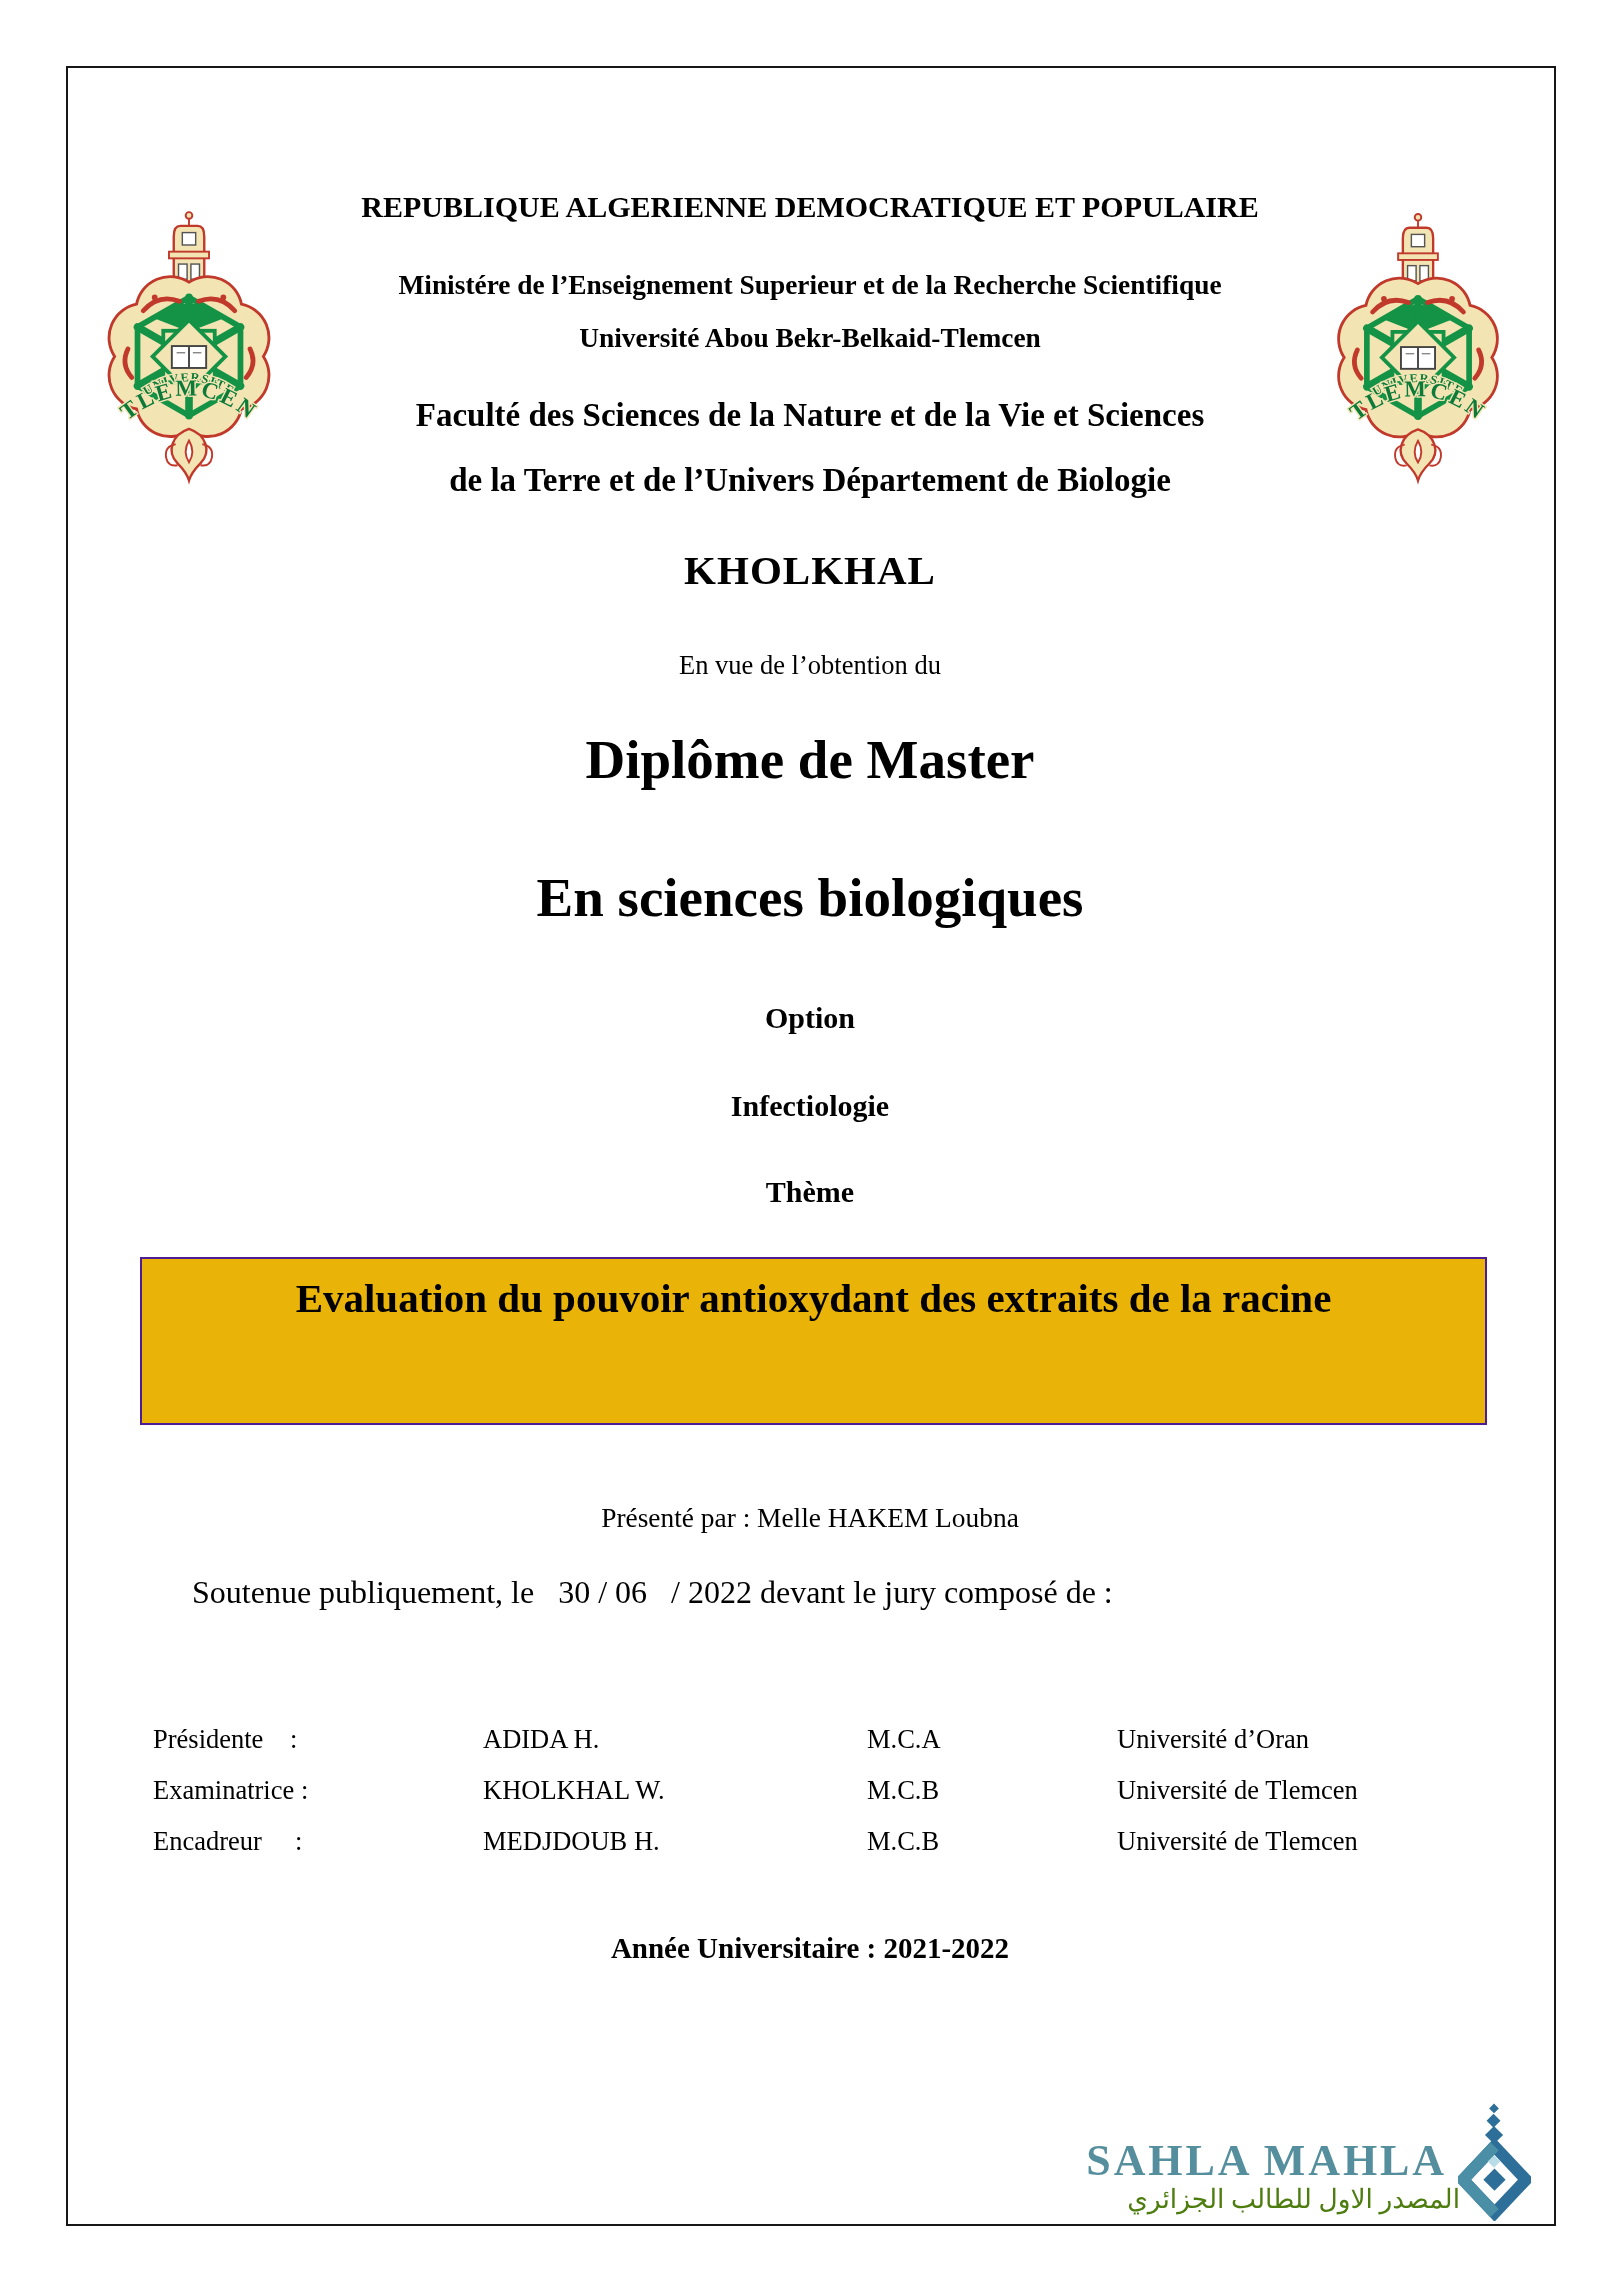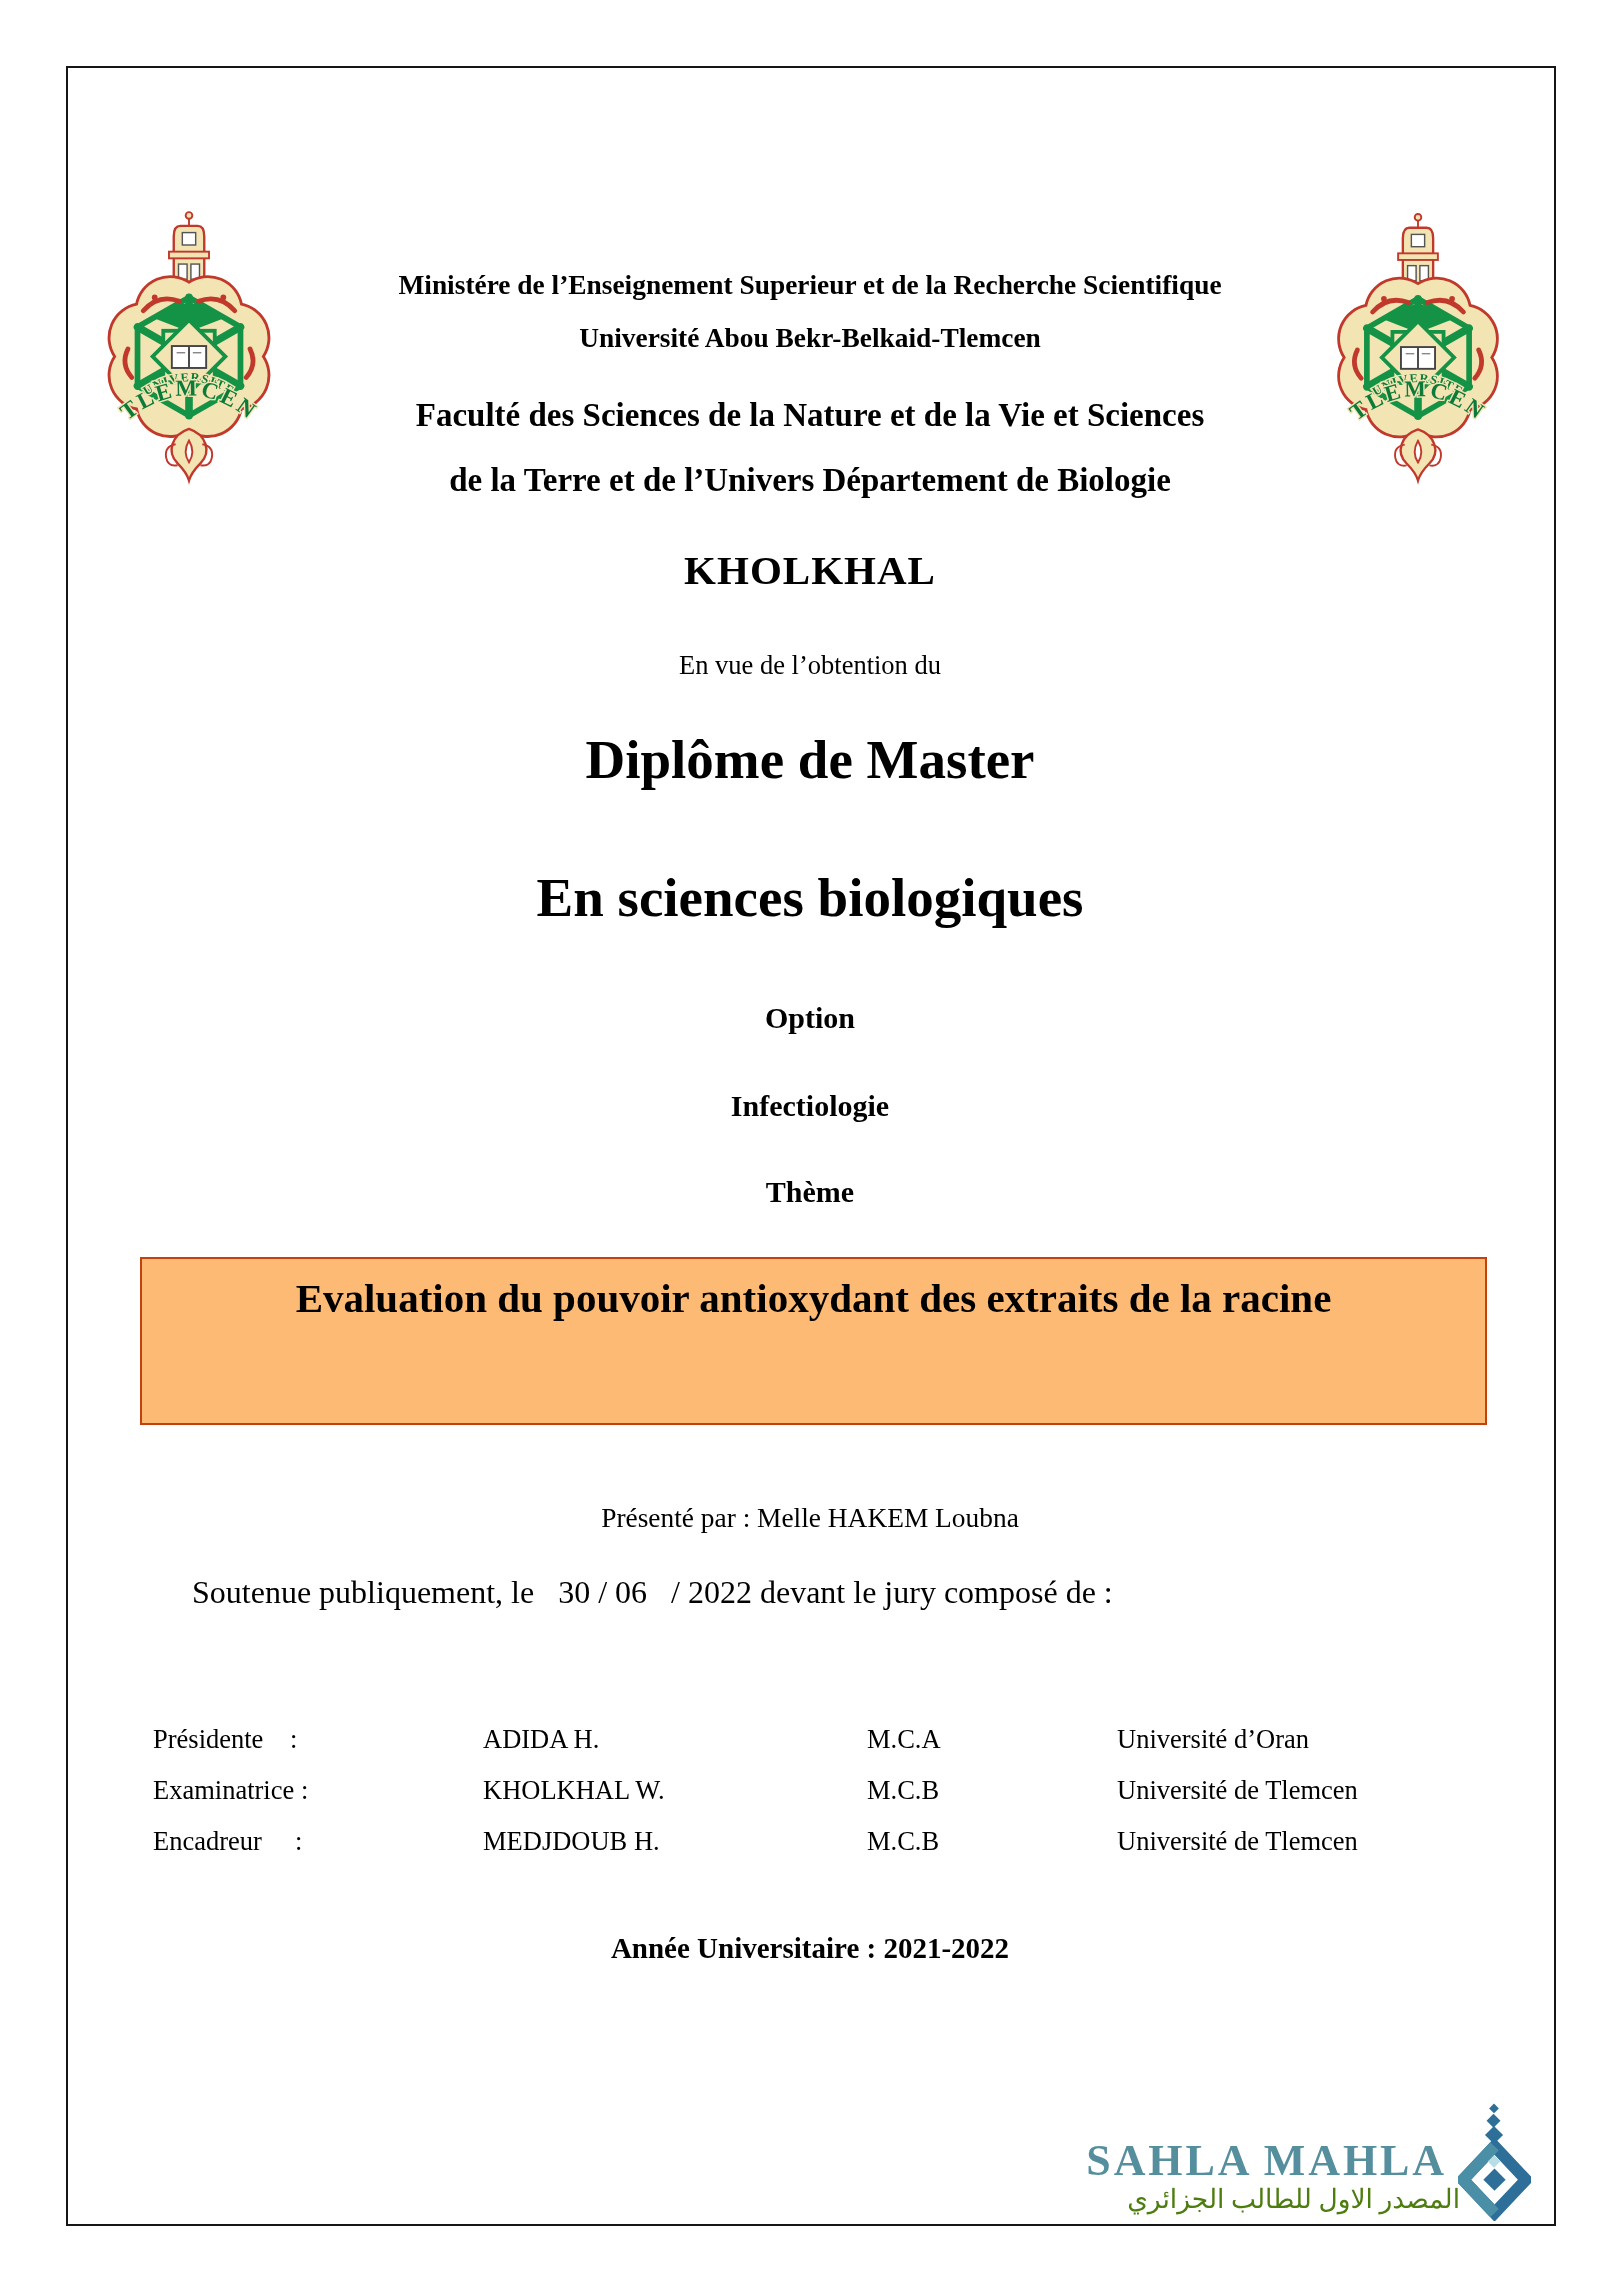--- a/index.html
+++ b/index.html
@@ -10,21 +10,21 @@
   .abs{position:absolute;}
   .c{left:66px;width:1488px;text-align:center;}
   .b{font-weight:bold;}
   .pre{white-space:pre;}
   .frame{
     left:66px;top:66px;width:1486px;height:2156px;
     border:2px solid #161616;
   }
   .titlebox{
     left:140px;top:1257px;width:1343px;height:164px;
-    border:2px solid #c2410c;background:#fdba74;
+    border:2px solid #4c1d95;background:#eab308;
   }
   .jury-row{left:0;width:1621px;height:41px;line-height:41px;font-size:26.5px;}
   .jury-row span{position:absolute;top:0;}
   .brand-name{
     left:1063px;top:2137px;width:384px;height:47px;line-height:47px;
     font-size:44px;font-weight:bold;letter-spacing:2.9px;text-align:right;color:#558f9e;
   }
   .brand-tagline{
     left:1063px;top:2182px;width:397px;height:35px;line-height:35px;
     font-size:26.5px;text-align:right;color:#4d7c0f;
@@ -144,20 +144,21 @@
       </defs>
       <text font-size="13" font-weight="bold" fill="#0c7a38" letter-spacing="1.5" stroke="#f3e4b3" stroke-width="3" paint-order="stroke">
         <textPath href="#arcU-R" startOffset="50%" text-anchor="middle">UNIVERSITE</textPath>
       </text>
       <text font-size="24" font-weight="bold" fill="#0c7a38" letter-spacing="3" stroke="#f3e4b3" stroke-width="3" paint-order="stroke">
         <textPath href="#arcT-R" startOffset="50%" text-anchor="middle">TLEMCEN</textPath>
       </text>
     </svg>
   </div>
 
+  <div class="abs c b" style="top:184px;height:45px;line-height:45px;font-size:30px">REPUBLIQUE ALGERIENNE DEMOCRATIQUE ET POPULAIRE</div>
   <div class="abs c b" style="top:265px;height:41px;line-height:41px;font-size:27.4px">Ministére de l’Enseignement Superieur et de la Recherche Scientifique</div>
   <div class="abs c b" style="top:318px;height:41px;line-height:41px;font-size:27.4px">Université Abou Bekr-Belkaid-Tlemcen</div>
   <div class="abs c b" style="top:392px;height:47px;line-height:47px;font-size:33px">Faculté des Sciences de la Nature et de la Vie et Sciences</div>
   <div class="abs c b" style="top:457px;height:47px;line-height:47px;font-size:33px">de la Terre et de l’Univers Département de Biologie</div>
 
   <div class="abs c b" style="top:545px;height:51px;line-height:51px;font-size:41px;letter-spacing:1px">KHOLKHAL</div>
   <div class="abs c" style="top:645px;height:41px;line-height:41px;font-size:26.5px">En vue de l’obtention du</div>
   <div class="abs c b" style="top:725px;height:69px;line-height:69px;font-size:55px">Diplôme de Master</div>
   <div class="abs c b" style="top:863px;height:69px;line-height:69px;font-size:55px">En sciences biologiques</div>
   <div class="abs c b" style="top:996px;height:43px;line-height:43px;font-size:30px">Option</div>

